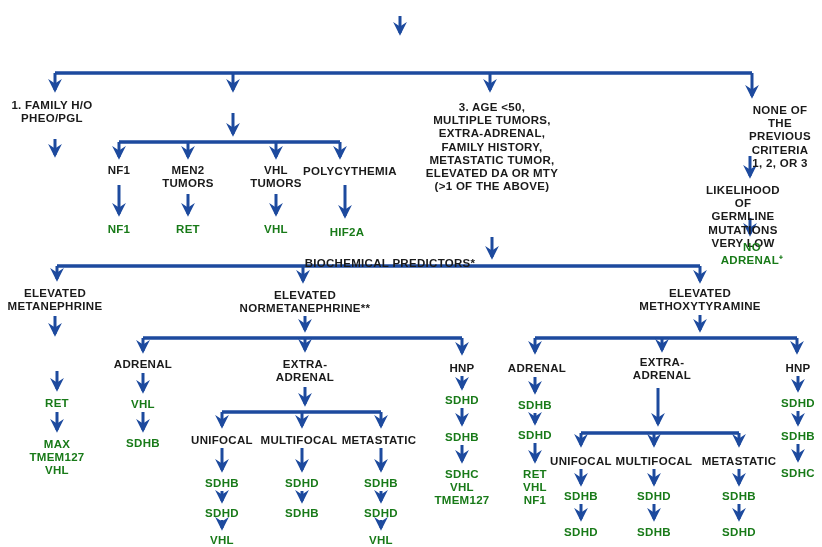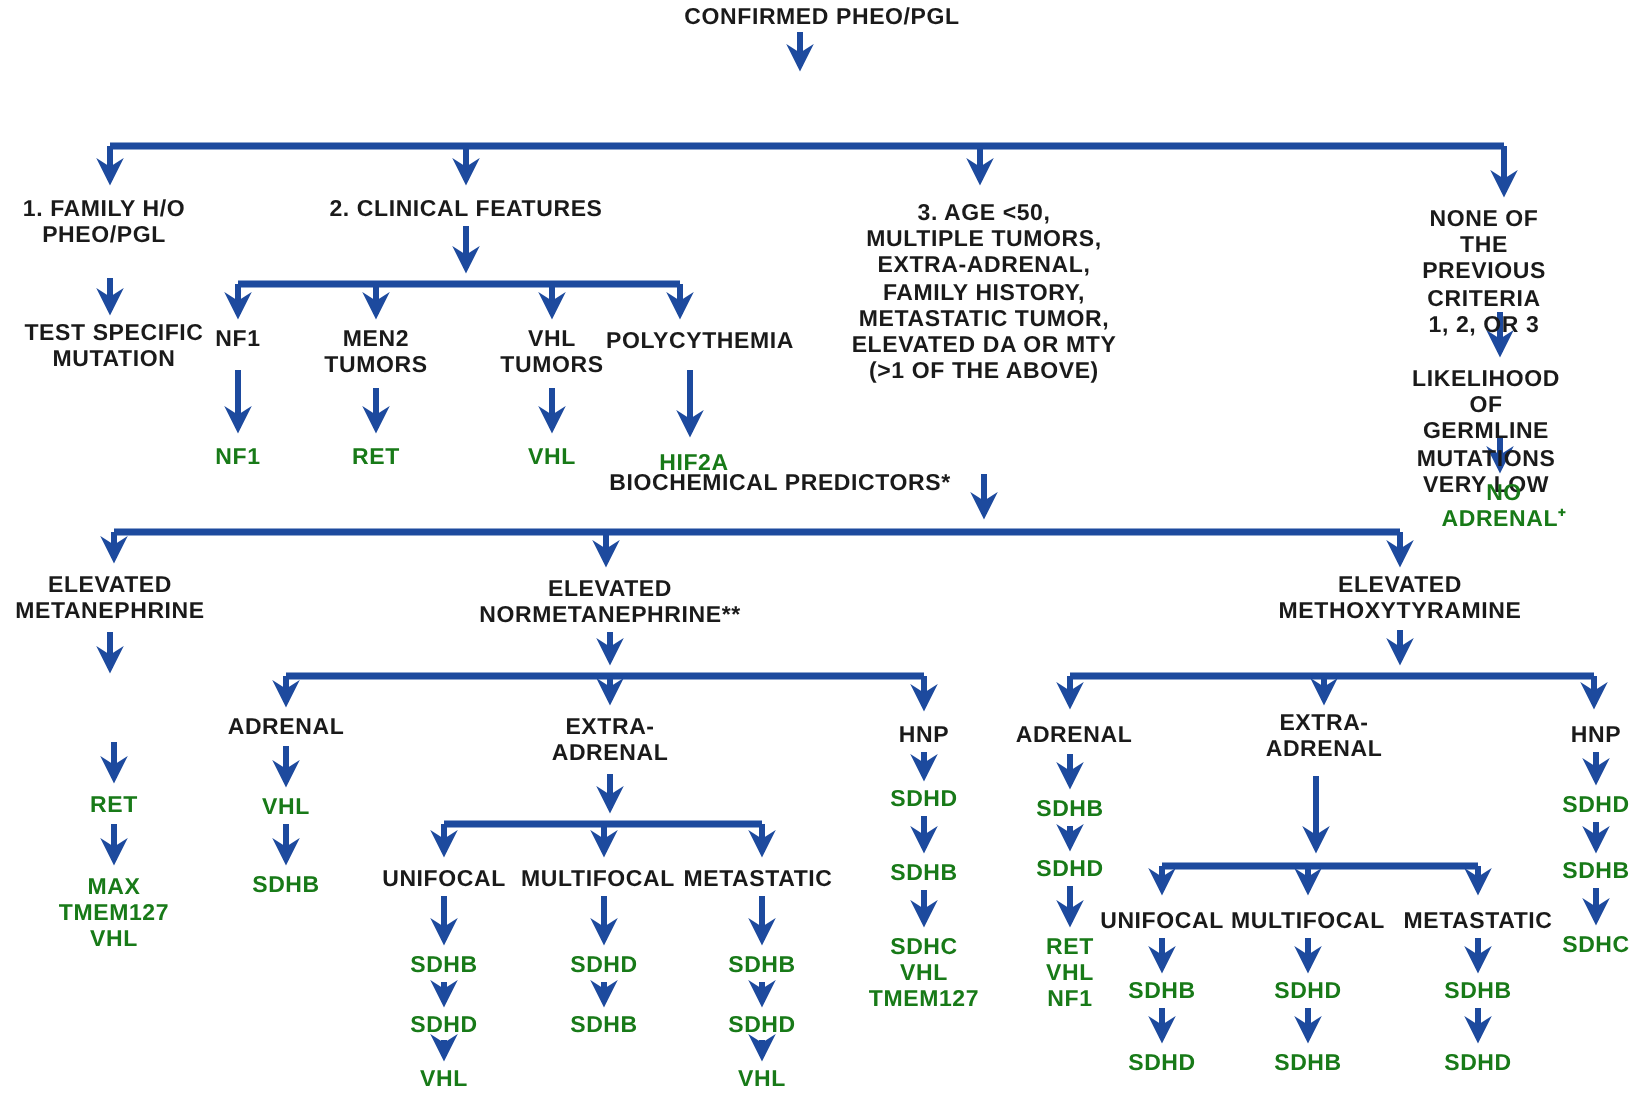--- a/index.html
+++ b/index.html
@@ -96,55 +96,51 @@
       <path d="M654,469 V484"></path>
         <path d="M654,504 V519"></path>
       <path d="M739,469 V484"></path>
         <path d="M739,504 V519"></path>
       <path d="M798,376 V390"></path>
         <path d="M798,411 V424"></path>
         <path d="M798,444 V460"></path>
     </g>
   </svg>
 
-  <div class="node" style="left:411px;top:3px">CONFIRMED PHEO/PGL</div>
 
   <div class="node" style="left:52px;top:99px">1. FAMILY H/O
 PHEO/PGL</div>
-  <div class="node" style="left:57px;top:161px">TEST SPECIFIC
-MUTATION</div>
 
-  <div class="node" style="left:233px;top:99px">2. CLINICAL FEATURES</div>
   <div class="node" style="left:119px;top:164px">NF1</div>
   <div class="node" style="left:188px;top:164px">MEN2
 TUMORS</div>
   <div class="node" style="left:276px;top:164px">VHL
 TUMORS</div>
   <div class="node" style="left:350px;top:165px">POLYCYTHEMIA</div>
   <div class="node gene" style="left:119px;top:223px">NF1</div>
   <div class="node gene" style="left:188px;top:223px">RET</div>
   <div class="node gene" style="left:276px;top:223px">VHL</div>
   <div class="node gene" style="left:347px;top:226px">HIF2A</div>
 
   <div class="node" style="left:492px;top:101px">3. AGE &lt;50,
 MULTIPLE TUMORS,
 EXTRA-ADRENAL,
 FAMILY HISTORY,
 METASTATIC TUMOR,
 ELEVATED DA OR MTY
 (&gt;1 OF THE ABOVE)</div>
 
-  <div class="node" style="left:742px;top:104px">NONE OF THE
+  <div class="node" style="left:780px;top:104px">NONE OF THE
 PREVIOUS CRITERIA
 1, 2, OR 3</div>
   <div class="node" style="left:743px;top:184px">LIKELIHOOD OF GERMLINE
 MUTATIONS VERY LOW</div>
   <div class="node gene" style="left:752px;top:241px">NO ADRENAL⁺</div>
 
-  <div class="node" style="left:390px;top:236px">BIOCHEMICAL PREDICTORS*</div>
+  <div class="node" style="left:390px;top:257px">BIOCHEMICAL PREDICTORS*</div>
 
   <div class="node" style="left:55px;top:287px">ELEVATED
 METANEPHRINE</div>
   <div class="node gene" style="left:57px;top:397px">RET</div>
   <div class="node gene" style="left:57px;top:438px">MAX
 TMEM127
 VHL</div>
 
   <div class="node" style="left:305px;top:289px">ELEVATED
 NORMETANEPHRINE**</div>

